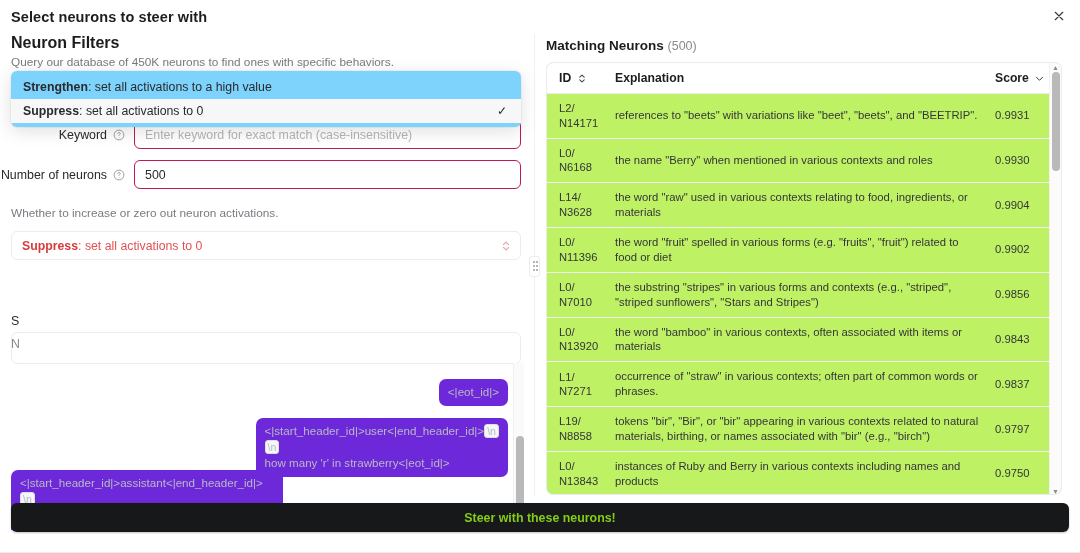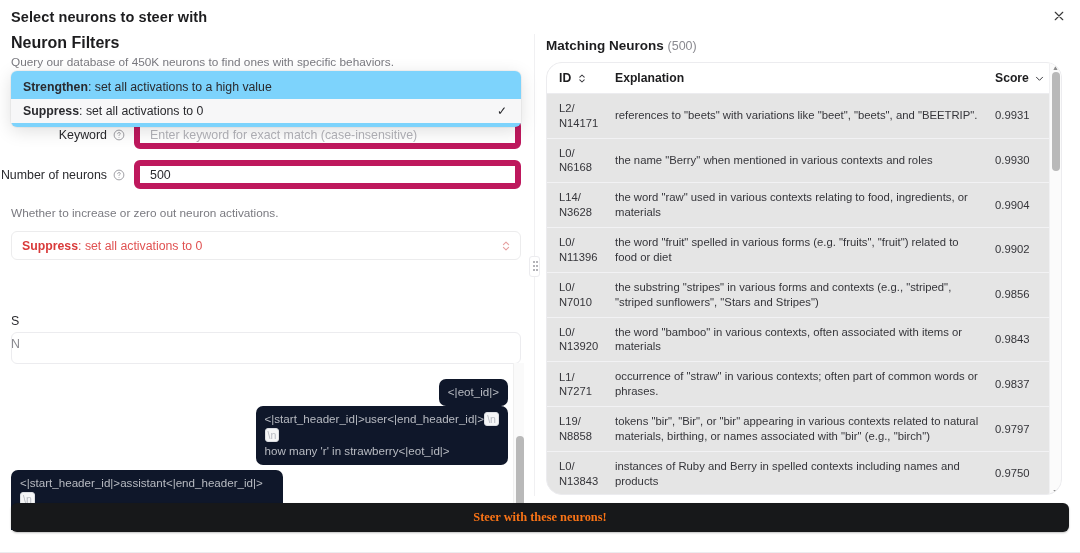--- a/index.html
+++ b/index.html
@@ -79,21 +79,21 @@
   }
   .help-icon {
     width: 12px; height: 12px;
     flex: 0 0 12px;
     color: #9a9aa0;
   }
   .help-icon svg { display:block; }
   .field-input {
     flex: 1;
     height: 29px;
-    border: 6px solid #be185d;
+    border: 1px solid #be185d;
     border-radius: 6px;
     background: #ffffff;
     font-size: 12.4px;
     color: #2a2a2e;
     padding: 0 10px;
     font-family: "Liberation Sans", sans-serif;
     outline: none;
     margin-right: 11px;
   }
   .field-input::placeholder { color: #b4b4ba; }
@@ -178,21 +178,21 @@
     border: 1px solid #ececef;
     border-radius: 6px;
     background: #fff;
   }
   .chat-scroll {
     position: absolute;
     left: 0; top: 36px;
     width: 532px; height: 167px;
   }
   .bubble {
-    background: #0f172a;
+    background: #6d28d9;
     border-radius: 7px;
     padding: 5px 9px 6px 9px;
     font-size: 11.6px;
     line-height: 1.38;
     color: #b8bbc2;
     display: inline-block;
     max-width: 260px;
     word-break: break-word;
   }
   .bubble .tok {
@@ -202,21 +202,21 @@
     padding: 0 2px;
     line-height: 1.15;
     font-size: 10.6px;
     color: #b8bbc2;
     background: #f5f6f7;
   }
   .row-right { position: absolute; right: 24px; text-align: right; }
   .row-left  { position: absolute; left: 11px; }
 
   .b-eot  { top: 16px; }
-  .b-user { top: 43px; }
+  .b-user { top: 55px; }
   .b-asst { top: 107px; }
 
   .chat-scrollbar {
     position: absolute;
     right: 8px; top: 0;
     width: 11px; height: 167px;
     background: #fafafa;
     border-left: 1px solid #f0f0f0;
   }
   .chat-thumb {
@@ -277,23 +277,23 @@
     margin-bottom: 9px;
   }
   .right-title span.count {
     font-weight: 400;
     color: #8a8a90;
     font-size: 12.5px;
   }
   .table-card {
     position: relative;
     border: 1px solid #ececef;
-    border-radius: 16px;
+    border-radius: 7px;
     overflow: hidden;
-    background: #e5e5e5;
+    background: #bef264;
     height: 433px;
   }
   table.neurons {
     width: 100%;
     border-collapse: collapse;
     table-layout: fixed;
   }
   table.neurons th {
     text-align: left;
     font-size: 12.2px;
@@ -334,26 +334,26 @@
     border-radius: 4px;
   }
 
   
   .cta {
     position: absolute;
     left: 11px; bottom: 21px;
     width: 1058px;
     height: 29px;
     background: #17181a;
-    color: #f97316;
+    color: #84cc16;
     border: none;
     border-radius: 6px;
     font-size: 12.4px;
     font-weight: 700;
-    font-family: Liberation Serif, serif;
+    font-family: Liberation Sans, sans-serif;
     cursor: pointer;
     box-shadow: 0 1px 2px rgba(0,0,0,0.25);
   }
   .bottom-rule {
     position: absolute;
     left: 0; bottom: 0;
     width: 1080px; height: 1px;
     background: #ececef;
   }
 </style>
@@ -558,21 +558,21 @@
             <td>occurrence of "straw" in various contexts; often part of common words or phrases.</td>
             <td class="c-score">0.9837</td>
           </tr>
           <tr>
             <td class="c-id"><span>L19/</span><br><span>N8858</span></td>
             <td>tokens "bir", "Bir", or "bir" appearing in various contexts related to natural materials, birthing, or names associated with "bir" (e.g., "birch")</td>
             <td class="c-score">0.9797</td>
           </tr>
           <tr>
             <td class="c-id"><span>L0/</span><br><span>N13843</span></td>
-            <td>instances of Ruby and Berry in spelled contexts including names and products</td>
+            <td>instances of Ruby and Berry in various contexts including names and products</td>
             <td class="c-score">0.9750</td>
           </tr>
 
         </tbody>
       </table>
 
       <div class="tbl-scrollbar">
         <div class="sb-arrow" style="top:1px;">▲</div>
         <div class="tbl-thumb"></div>
         <div class="sb-arrow down">▼</div>

